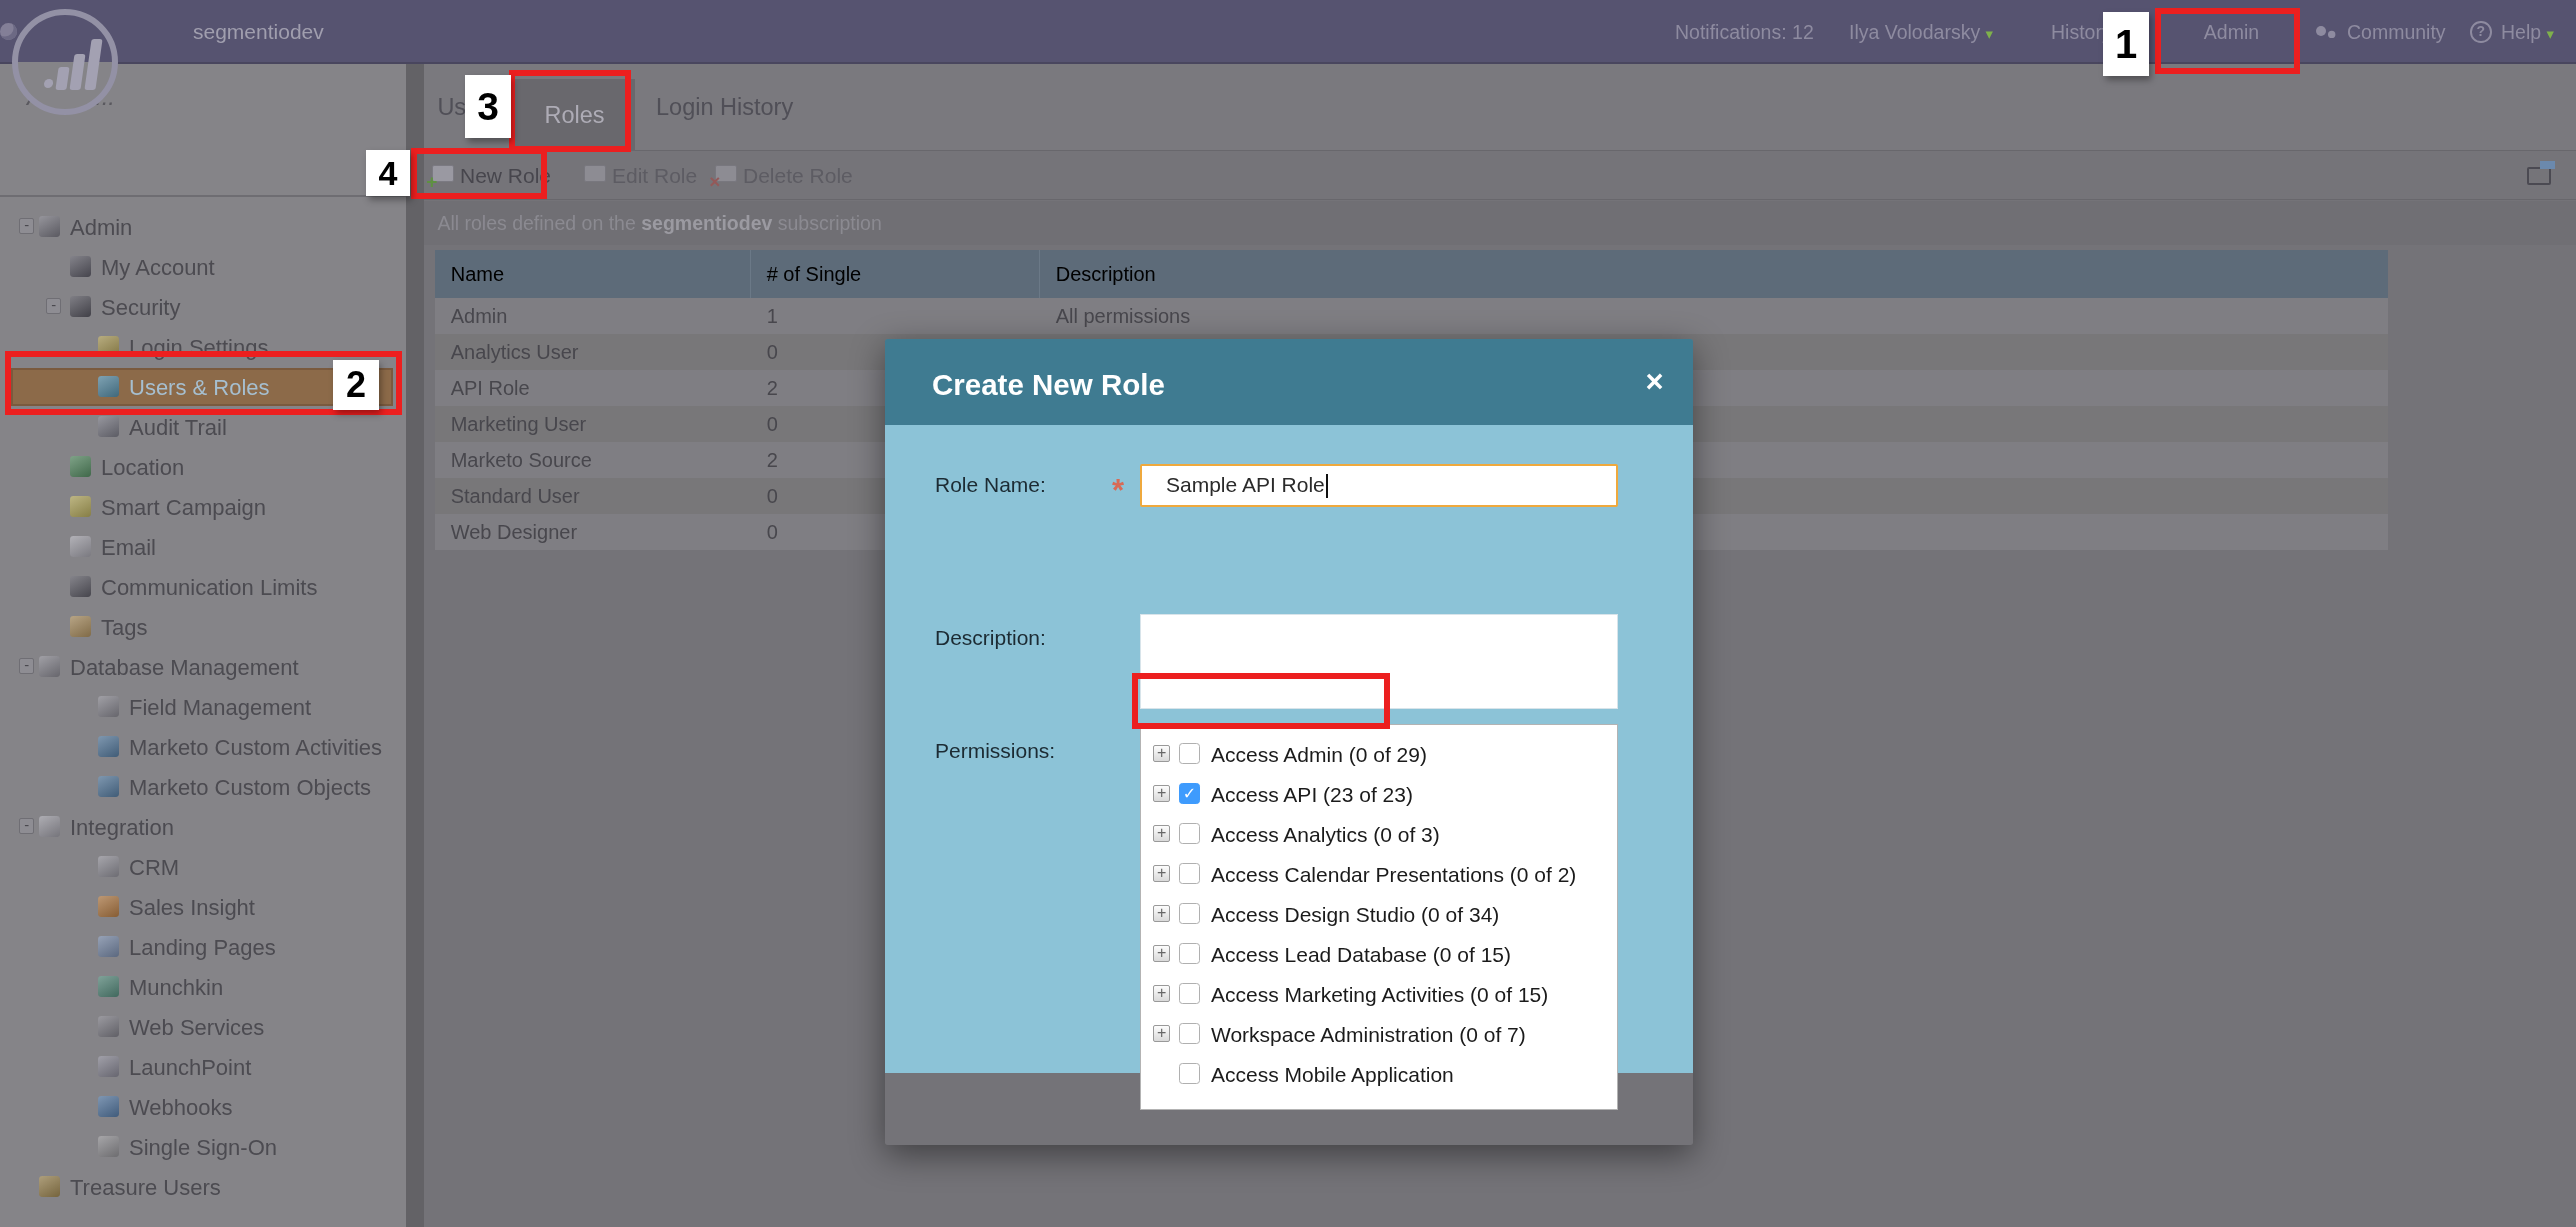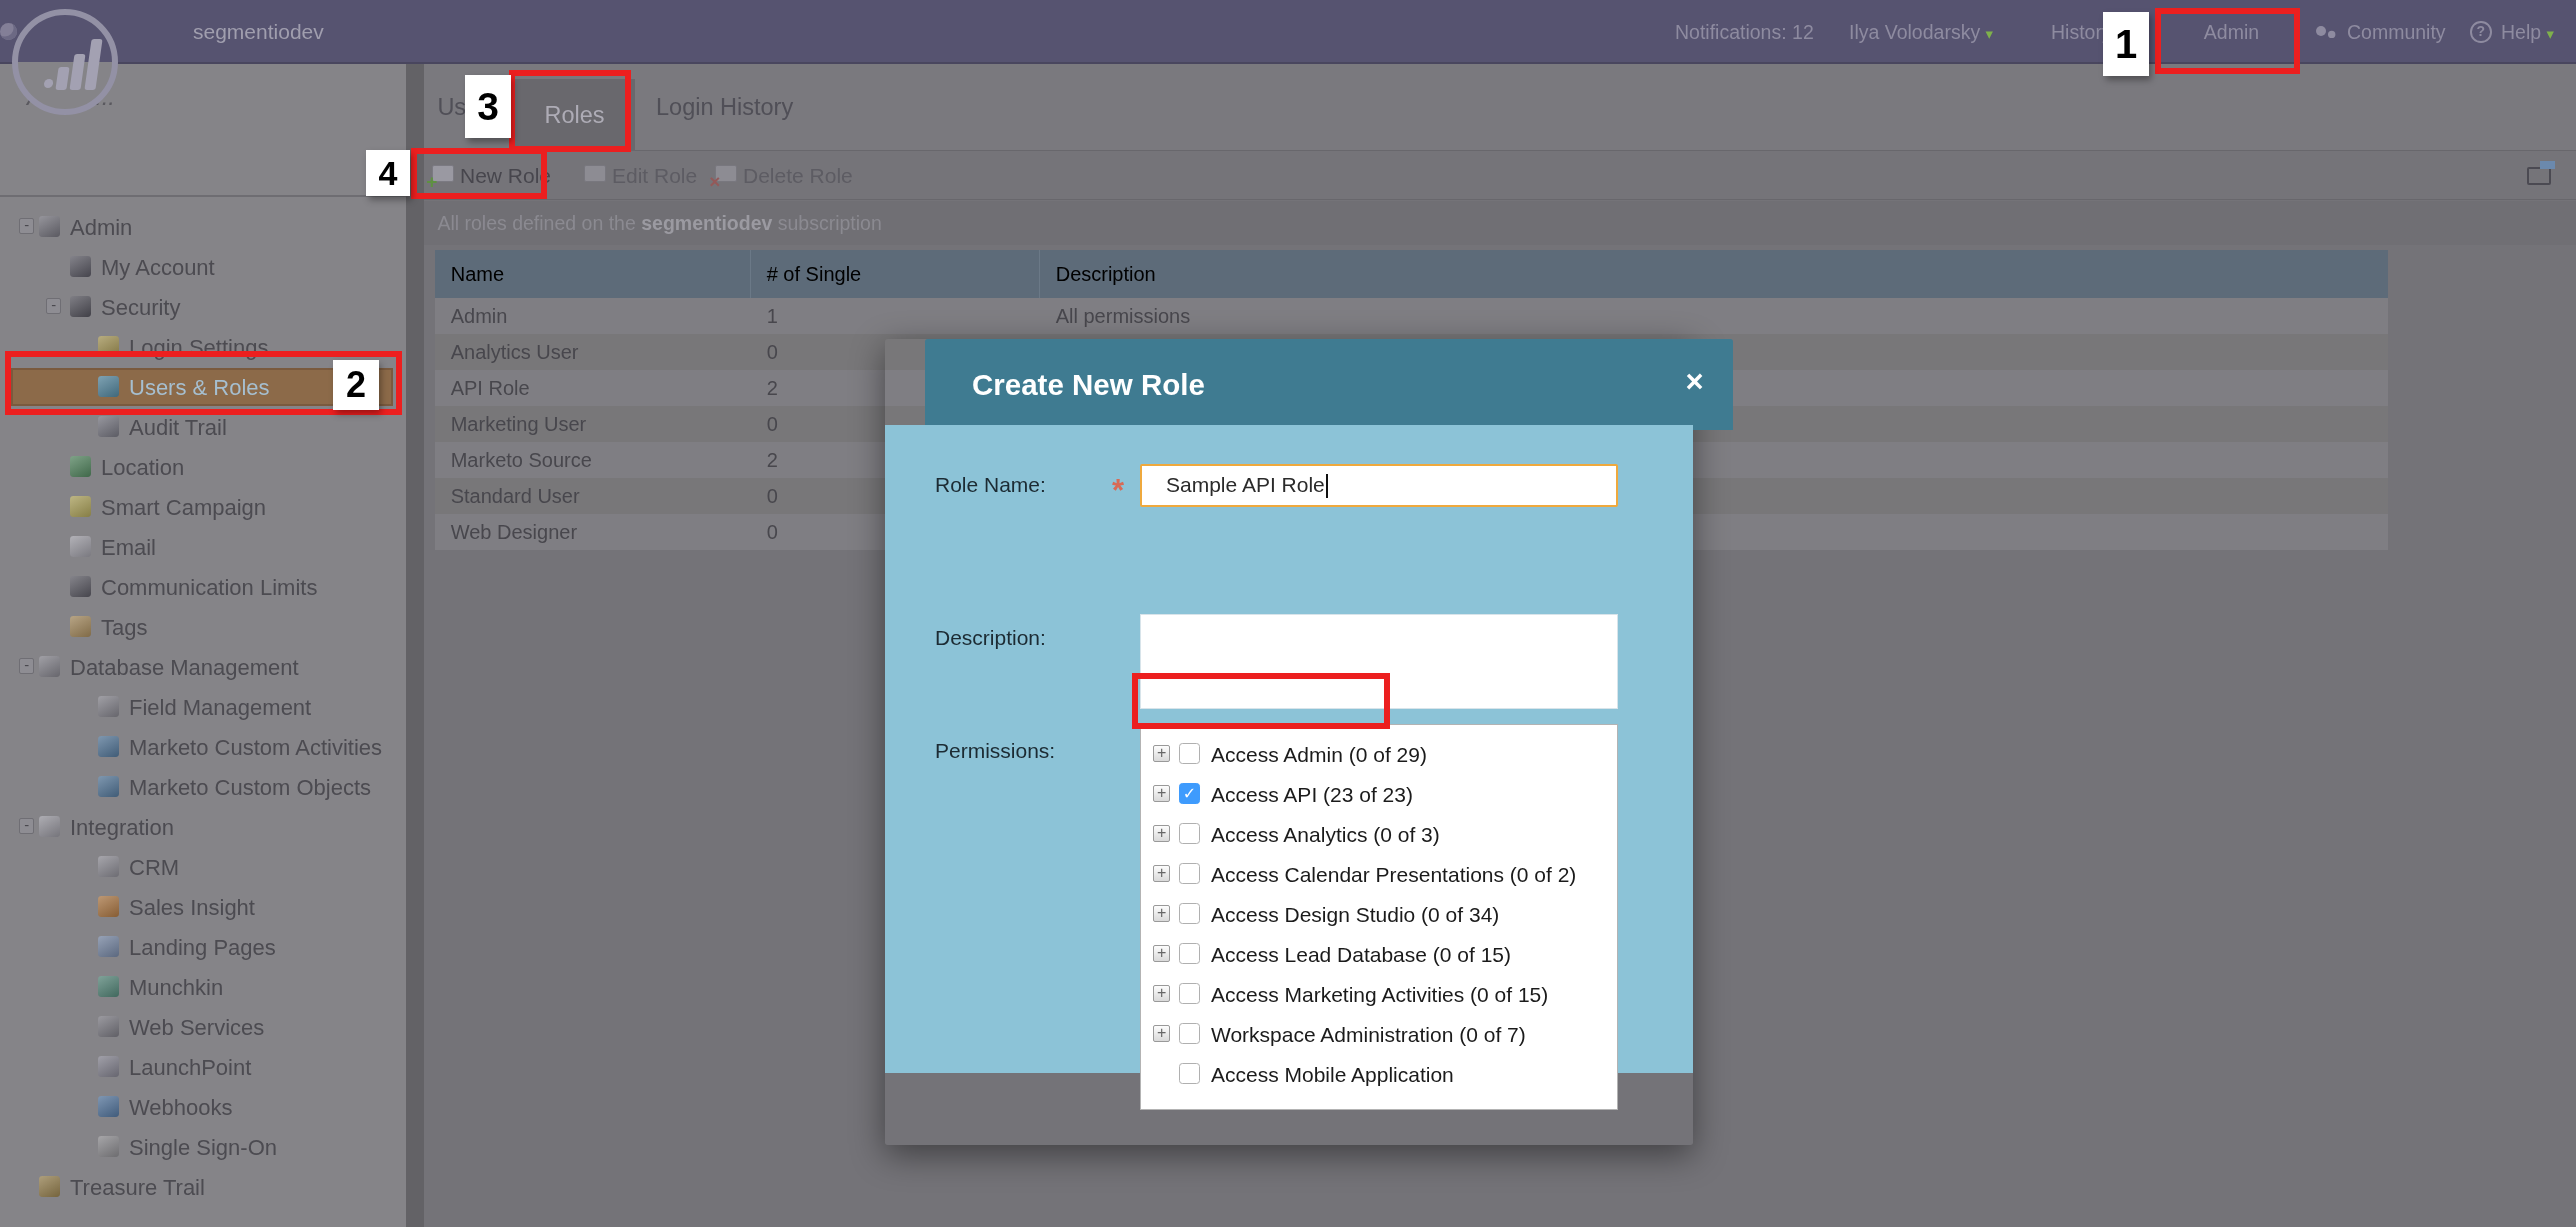--- a/index.html
+++ b/index.html
@@ -83,21 +83,21 @@
   #thead { display:flex; height:48px; background:#5d6b79; }
   .th { font-size:20px; color:#000000; line-height:48px; padding-left:16px; border-right:1.3px solid #6b7987; }
   .c0 { width:316px; } .c1 { width:289px; } .c2 { flex:1; border-right:none; }
   .trowt { display:flex; height:36px; }
   .odd { background:#7f7e83; } .even { background:#787779; }
   .td { font-size:20px; color:#48474d; line-height:36px; padding-left:16px; }
 
   
   #modal { left:885px; top:339px; width:808px; height:806px; border-radius:2.7px;
     box-shadow:0 9.4px 34px rgba(0,0,0,.45); z-index:20; }
-  #mhead { position:absolute; left:0; top:0; width:808px; height:91px; background:#3f7b91; border-radius:2.7px 2.7px 0 0;margin-left:40px; }
+  #mhead { position:absolute; left:0; top:0; width:808px; height:91px; background:#3f7b91; border-radius:2.7px 2.7px 0 0; }
   #mtitle { position:absolute; left:47px; top:0; height:91px; line-height:91px; font-size:29.5px; color:#fff; font-weight:bold; }
   #mclose { position:absolute; right:29.5px; top:27px; font-size:31px; color:#fff; font-weight:bold; line-height:1; }
   #mbody { position:absolute; left:0; top:86px; width:808px; height:648px; background:#8cc3d7; }
   .mlabel { position:absolute; left:50px; font-size:21px; color:#1c2b33; }
   #req { position:absolute; left:227px; top:48px; font-size:31px; color:#d86a55; font-weight:bold; }
   #rolename-input { position:absolute; left:255px; top:39px; width:478px; height:43px; background:#fff;
     border:2.7px solid #efa93d; border-radius:2px; font-size:21px; color:#2b2b2b; line-height:38px; padding-left:24px; }
   .tcaret { display:inline-block; width:2px; height:24px; background:#111; vertical-align:middle; margin-left:1.3px; }
   #desc-box { position:absolute; left:255px; top:189px; width:478px; height:95px; background:#fff; border:0.7px solid #d8e4ea; }
   #perm-panel { position:absolute; left:255px; top:299px; width:478px; height:386px; background:#fff; border:1.3px solid #b3b3b3; }
@@ -243,21 +243,21 @@
       <div class="trow l2">
           <span class="ticon i-webhook"></span>
           <span class="tlabel">Webhooks</span>
         </div>
       <div class="trow l2">
           <span class="ticon i-sso"></span>
           <span class="tlabel">Single Sign-On</span>
         </div>
       <div class="trow l0">
           <span class="ticon i-chest"></span>
-          <span class="tlabel">Treasure Trail</span>
+          <span class="tlabel">Treasure Users</span>
         </div>
     </div>
   </div>
   <div id="vdivider" class="abs"></div>
 
   <div id="content" class="abs">
     <div id="tabsrow">
       <span id="tab-users" class="tab">Users</span>
       <span id="tab-active">
           <span id="tab-roles">Roles</span>

